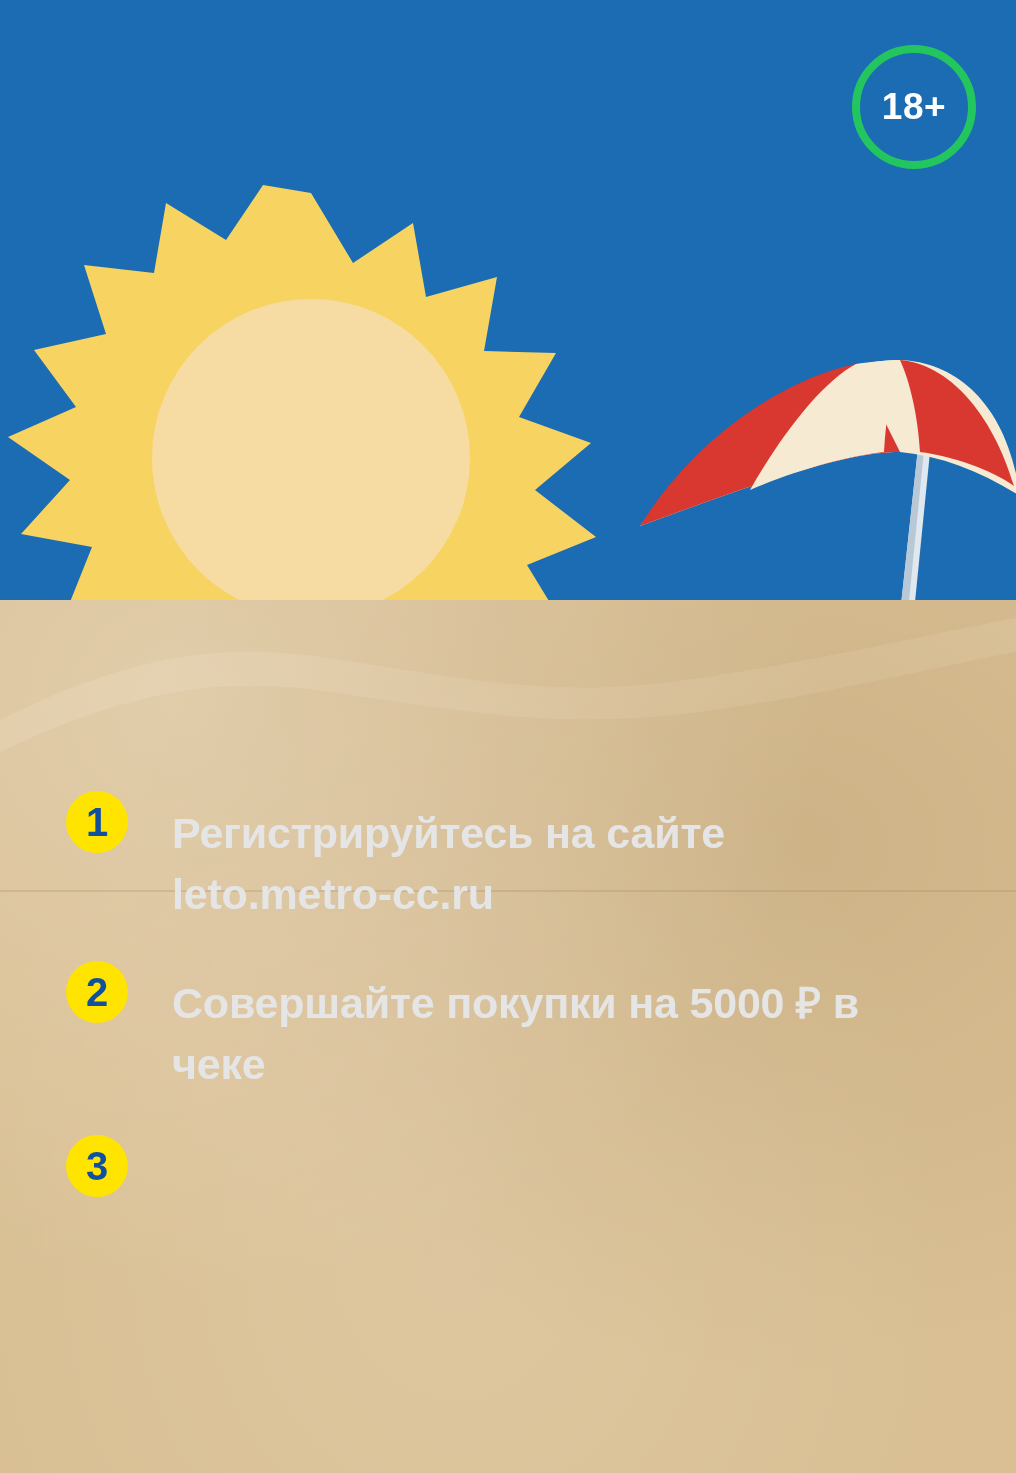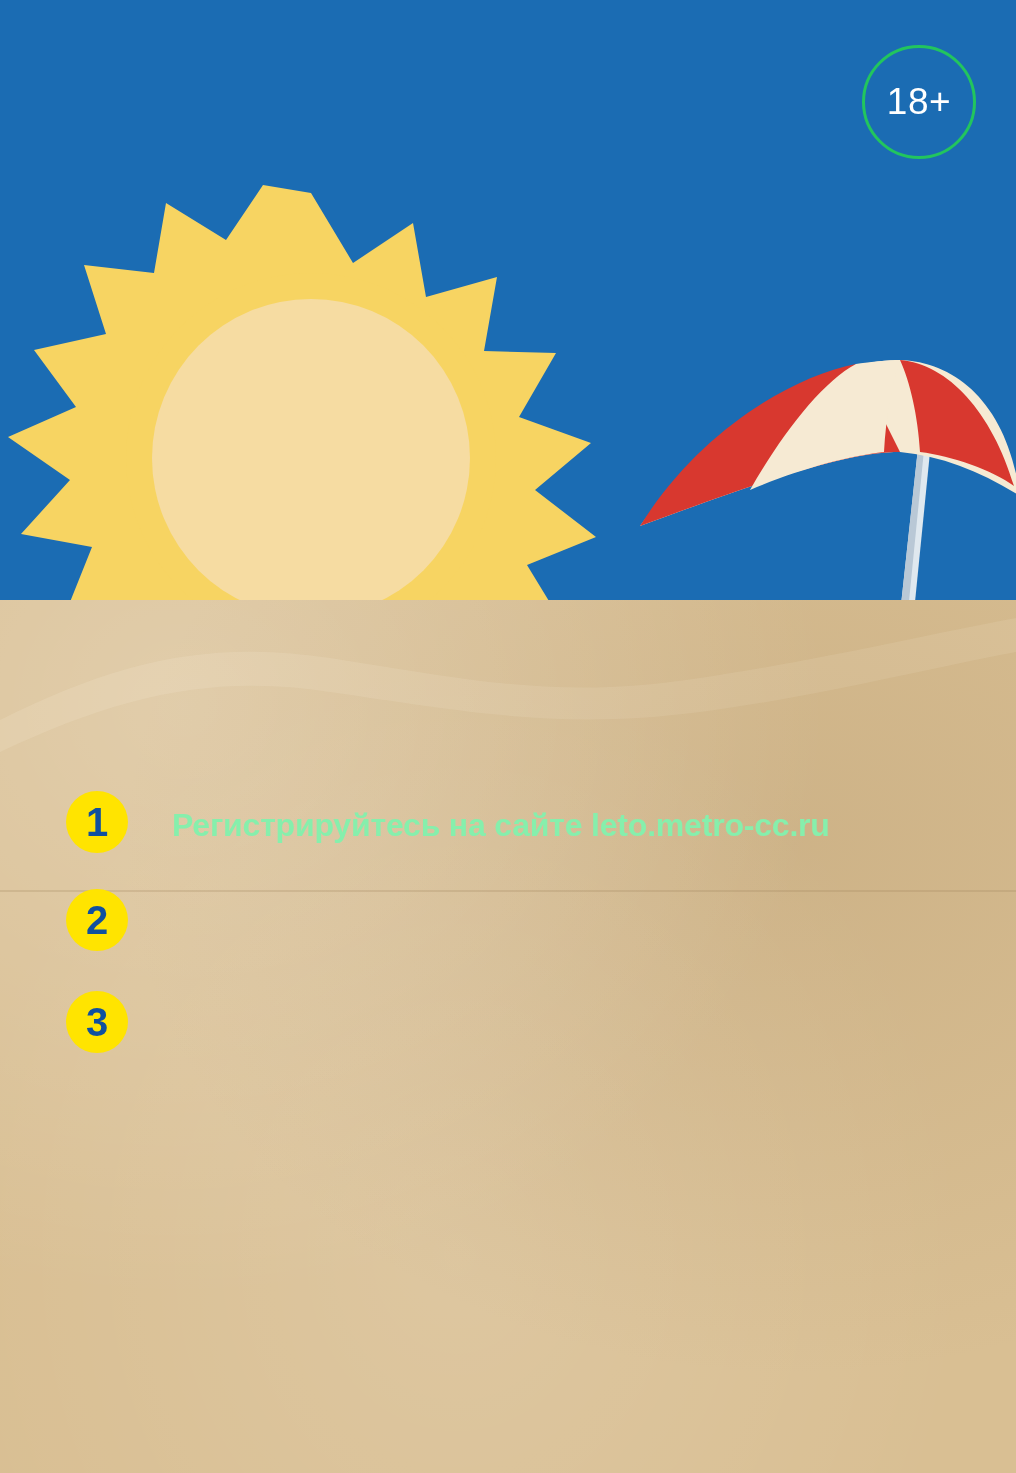--- a/index.html
+++ b/index.html
@@ -118,25 +118,25 @@
     height: 130px;
   }
 
   
   .badge-18 {
     position: absolute;
     right: 40px;
     top: 45px;
     width: 108px;
     height: 108px;
-    border: 3px solid #22c55e;
+    border: 8px solid #22c55e;
     border-radius: 50%;
     color: #ffffff;
     font-size: 37px;
-    font-weight: normal;
+    font-weight: bold;
     letter-spacing: 0.5px;
     display: flex;
     align-items: center;
     justify-content: center;
     font-family: "Liberation Sans", sans-serif;
   }
 
   
   .steps {
     position: absolute;
@@ -159,22 +159,22 @@
     font-size: 40px;
     font-weight: bold;
     display: flex;
     align-items: center;
     justify-content: center;
     font-family: "Liberation Sans", sans-serif;
     margin-top: -4px;
   }
   .step-text {
     margin-left: 44px;
-    color: #86efac;
-    font-size: 32px;
+    color: #e5e5e5;
+    font-size: 43px;
     line-height: 1.42;
     font-weight: bold;
     font-family: "Liberation Sans", sans-serif;
     letter-spacing: -0.2px;
     max-width: 760px;
     padding-top: 8px;
   }
   .step.step-3 { margin-bottom: 0; }
   .step.step-3 .step-num { margin-top: 0; }
   .step.step-3 .step-text { padding-top: 4px; }
@@ -254,20 +254,21 @@
 
   <div class="steps">
 
     <div class="step step-1">
       <div class="step-num">1</div>
       <div class="step-text">Регистрируйтесь на сайте leto.metro-cc.ru</div>
     </div>
 
     <div class="step step-2">
       <div class="step-num">2</div>
+      <div class="step-text">Совершайте покупки на 5000 ₽ в чеке</div>
     </div>
 
     <div class="step step-3">
       <div class="step-num">3</div>
     </div>
 
   </div>
 
 </div>
 

